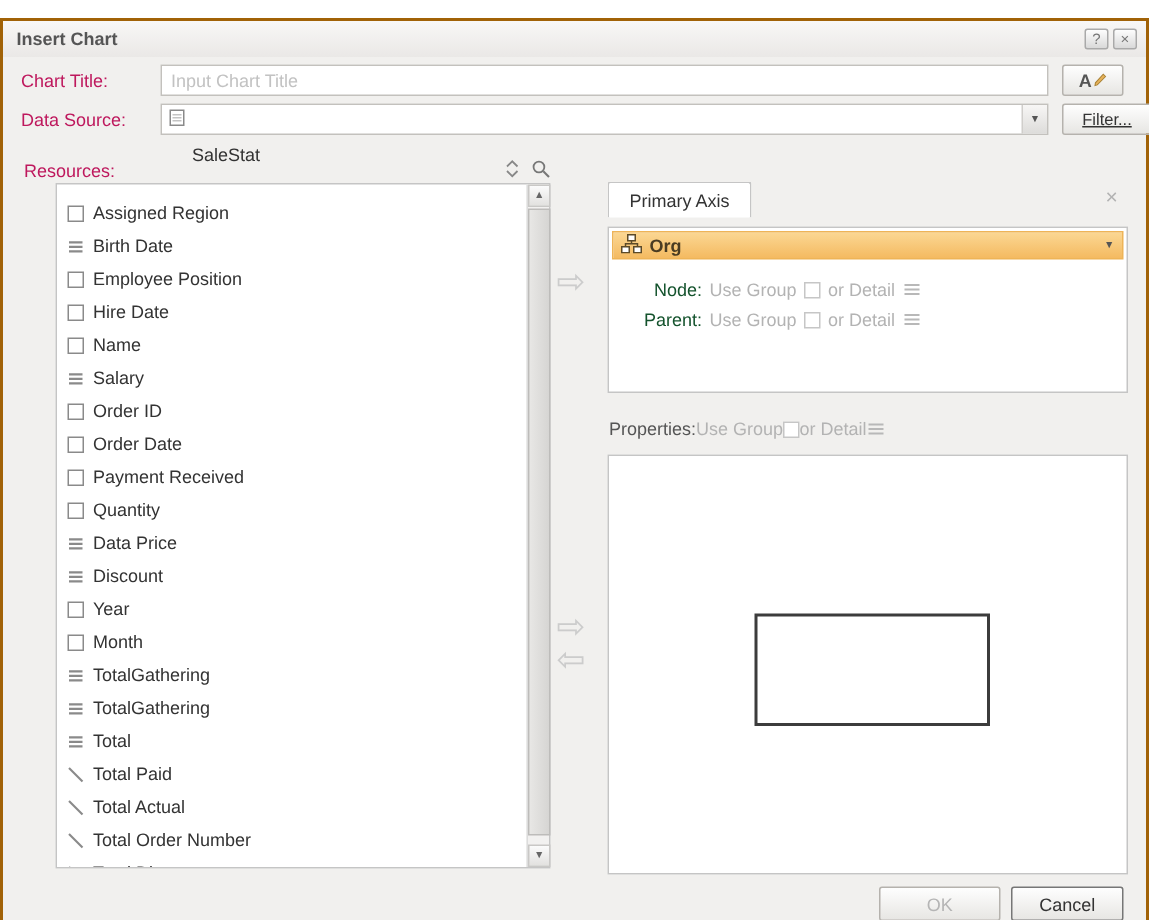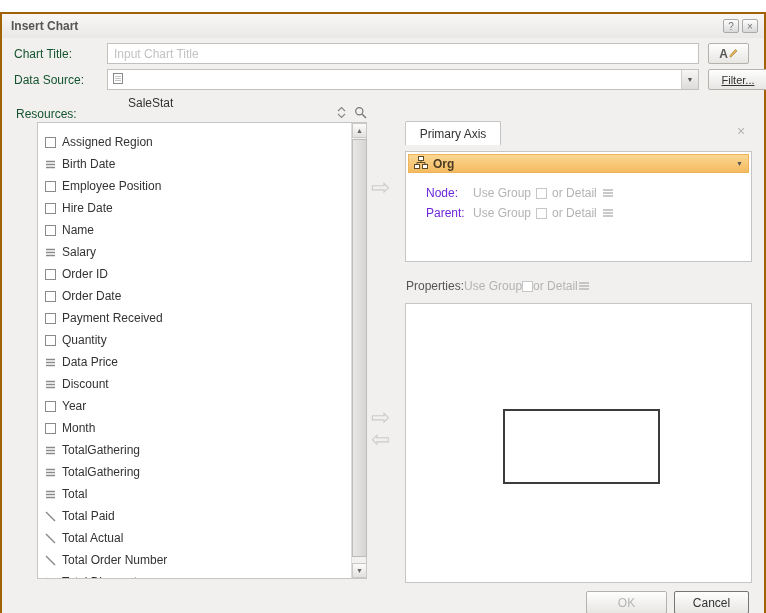--- a/index.html
+++ b/index.html
@@ -12,21 +12,21 @@
 
   
   .titlebar { position:absolute; left:0; top:0; right:0; height:24px;
               background:linear-gradient(#f8f7f6,#eae8e6); display:flex; align-items:center; padding:0 6px 0 9px; }
   .title { font-weight:bold; color:#555; }
   .tb-buttons { margin-left:auto; display:flex; gap:3px; }
   .tb-btn { width:16px; height:14px; font-size:10px; line-height:11px; color:#777;
             border:1px solid #a9a9a9; background:linear-gradient(#fdfdfd,#d9d9d9); border-radius:2px; cursor:default; }
 
   
-  .lbl { position:absolute; color:#14532d; }
+  .lbl { position:absolute; color:#be185d; }
   .lbl-charttitle { left:12px; top:33px; }
   .lbl-datasource { left:12px; top:59px; }
   .input-charttitle { position:absolute; left:105px; top:29px; width:592px; height:21px;
             border:1px solid #c3c1bd; background:#fff; padding:0 6px; font:12px "Liberation Sans",sans-serif; color:#333; }
   .input-charttitle::placeholder { color:#c2c2c2; opacity:1; }
   .btn { border:1px solid #b5b2ad; background:linear-gradient(#fefefe,#e7e6e3); border-radius:2px;
          font:12px "Liberation Sans",sans-serif; color:#333; cursor:default; }
   .btn-font { position:absolute; left:706px; top:29px; width:41px; height:21px; font-weight:bold; color:#555; }
   .btn-font .pencil { margin-left:1px; }
   .btn-filter { position:absolute; left:706px; top:55px; width:60px; height:21px; font-size:11px; padding:0;text-decoration:underline; }
@@ -68,21 +68,21 @@
   .panel-axis { left:403px; top:130px; width:347px; height:111px; z-index:1; }
   .org-header { position:absolute; left:2px; right:2px; top:2px; height:19px;
                 background:linear-gradient(#fbd793,#f4ba61); border:1px solid #eeb457;
                 display:flex; align-items:center; padding:0 5px; gap:5px; }
   .org-title { font-weight:bold; color:#4a3c22; }
   .org-arrow { margin-left:auto; font-size:7px; color:#555; }
 
   .bind-row { position:absolute; display:flex; align-items:center; gap:5px; }
   .row-node { left:20px; top:34px; }
   .row-parent { left:20px; top:54px; }
-  .bind-lbl { width:42px; color:#6d28d9; }
+  .bind-lbl { width:42px; text-align:right; color:#14532d; }
   .gray { color:#b3b3b3; }
   .chk { width:11px; height:11px; border:1px solid #c6c6c6; background:#fff; display:inline-block; }
   .detail-ic { display:inline-flex; }
 
   .props-row { position:absolute; left:404px; top:265px; display:flex; align-items:center; gap:0; }
   .props-lbl { color:#555; }
 
   .panel-props { left:403px; top:282px; width:347px; height:280px; }
   .drop-rect { position:absolute; left:97px; top:105px; width:157px; height:75px; border:2px solid #3c3c3c; background:#fff; }
 

